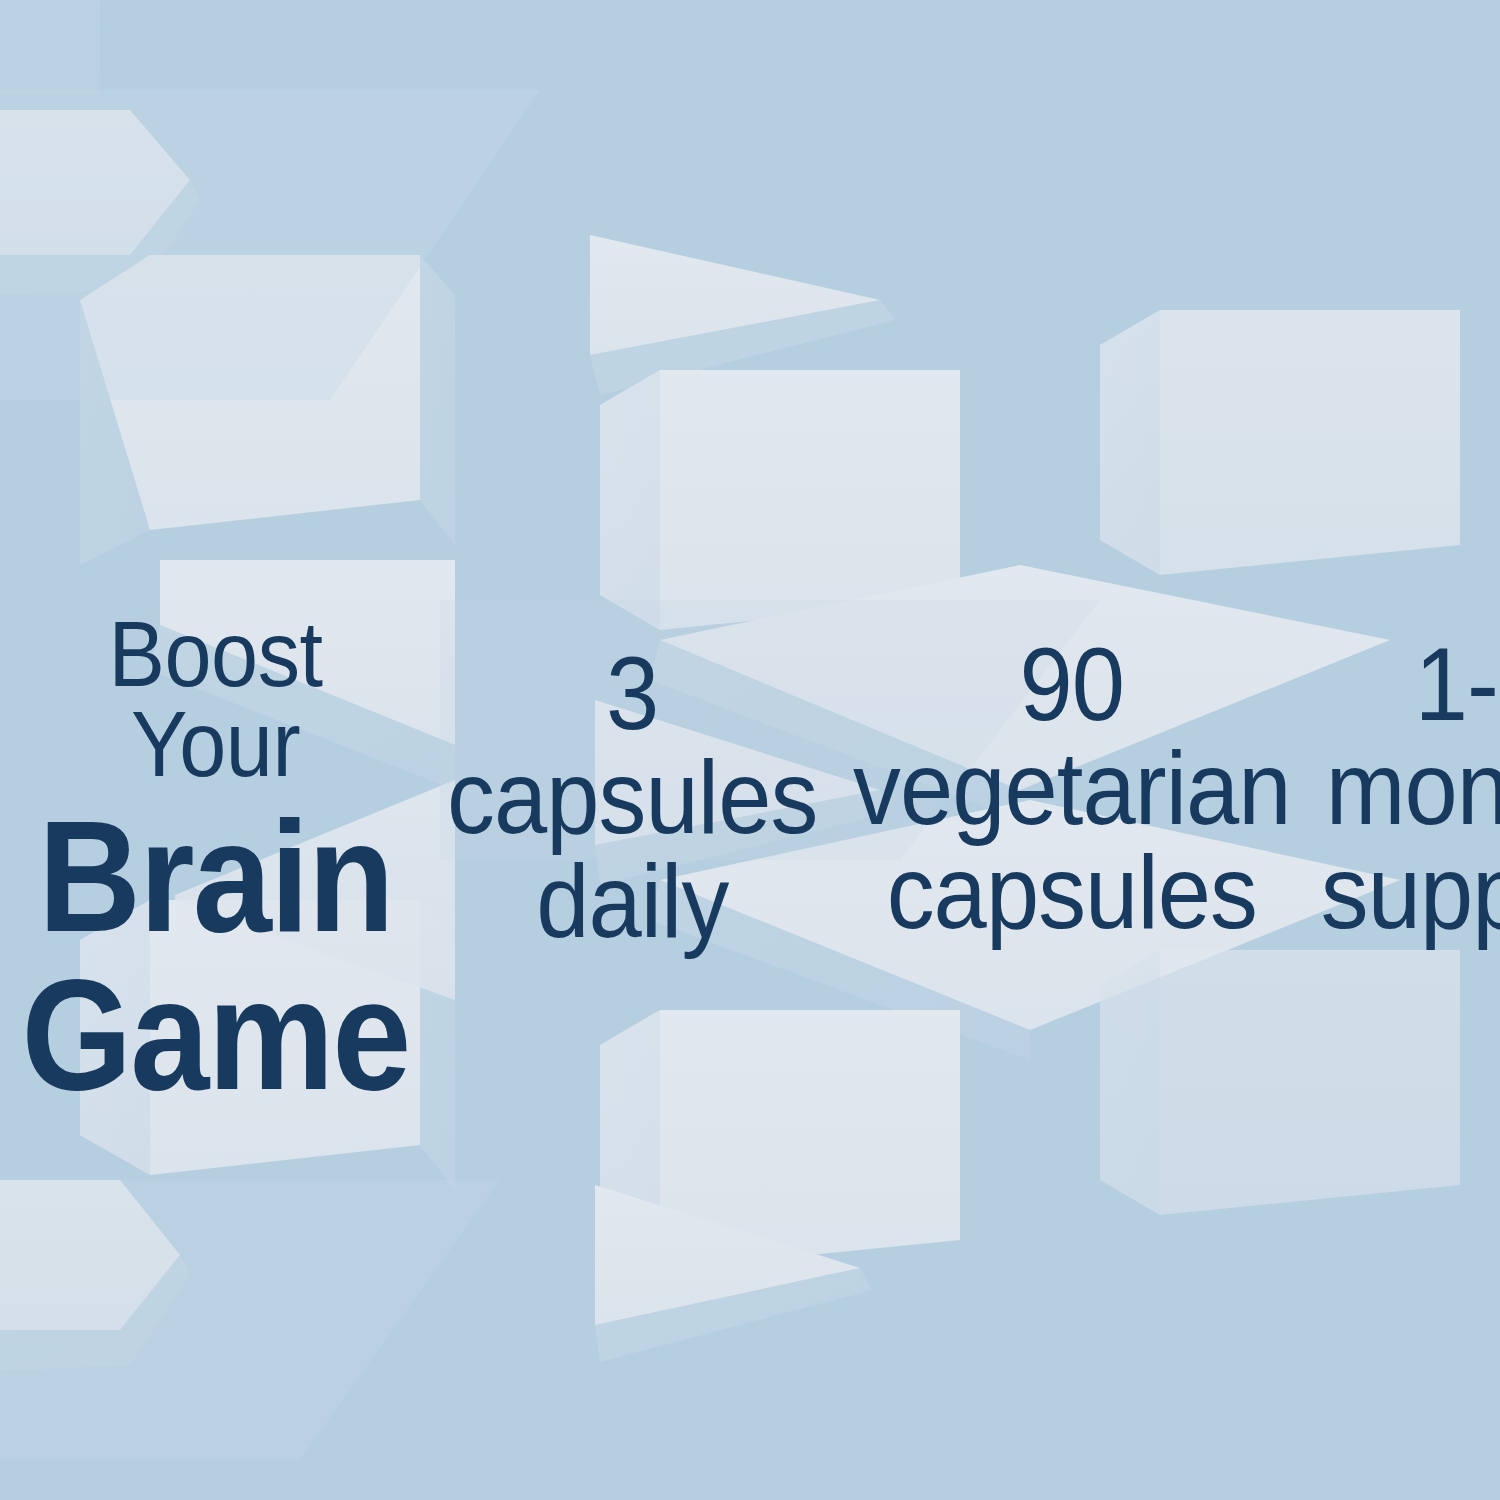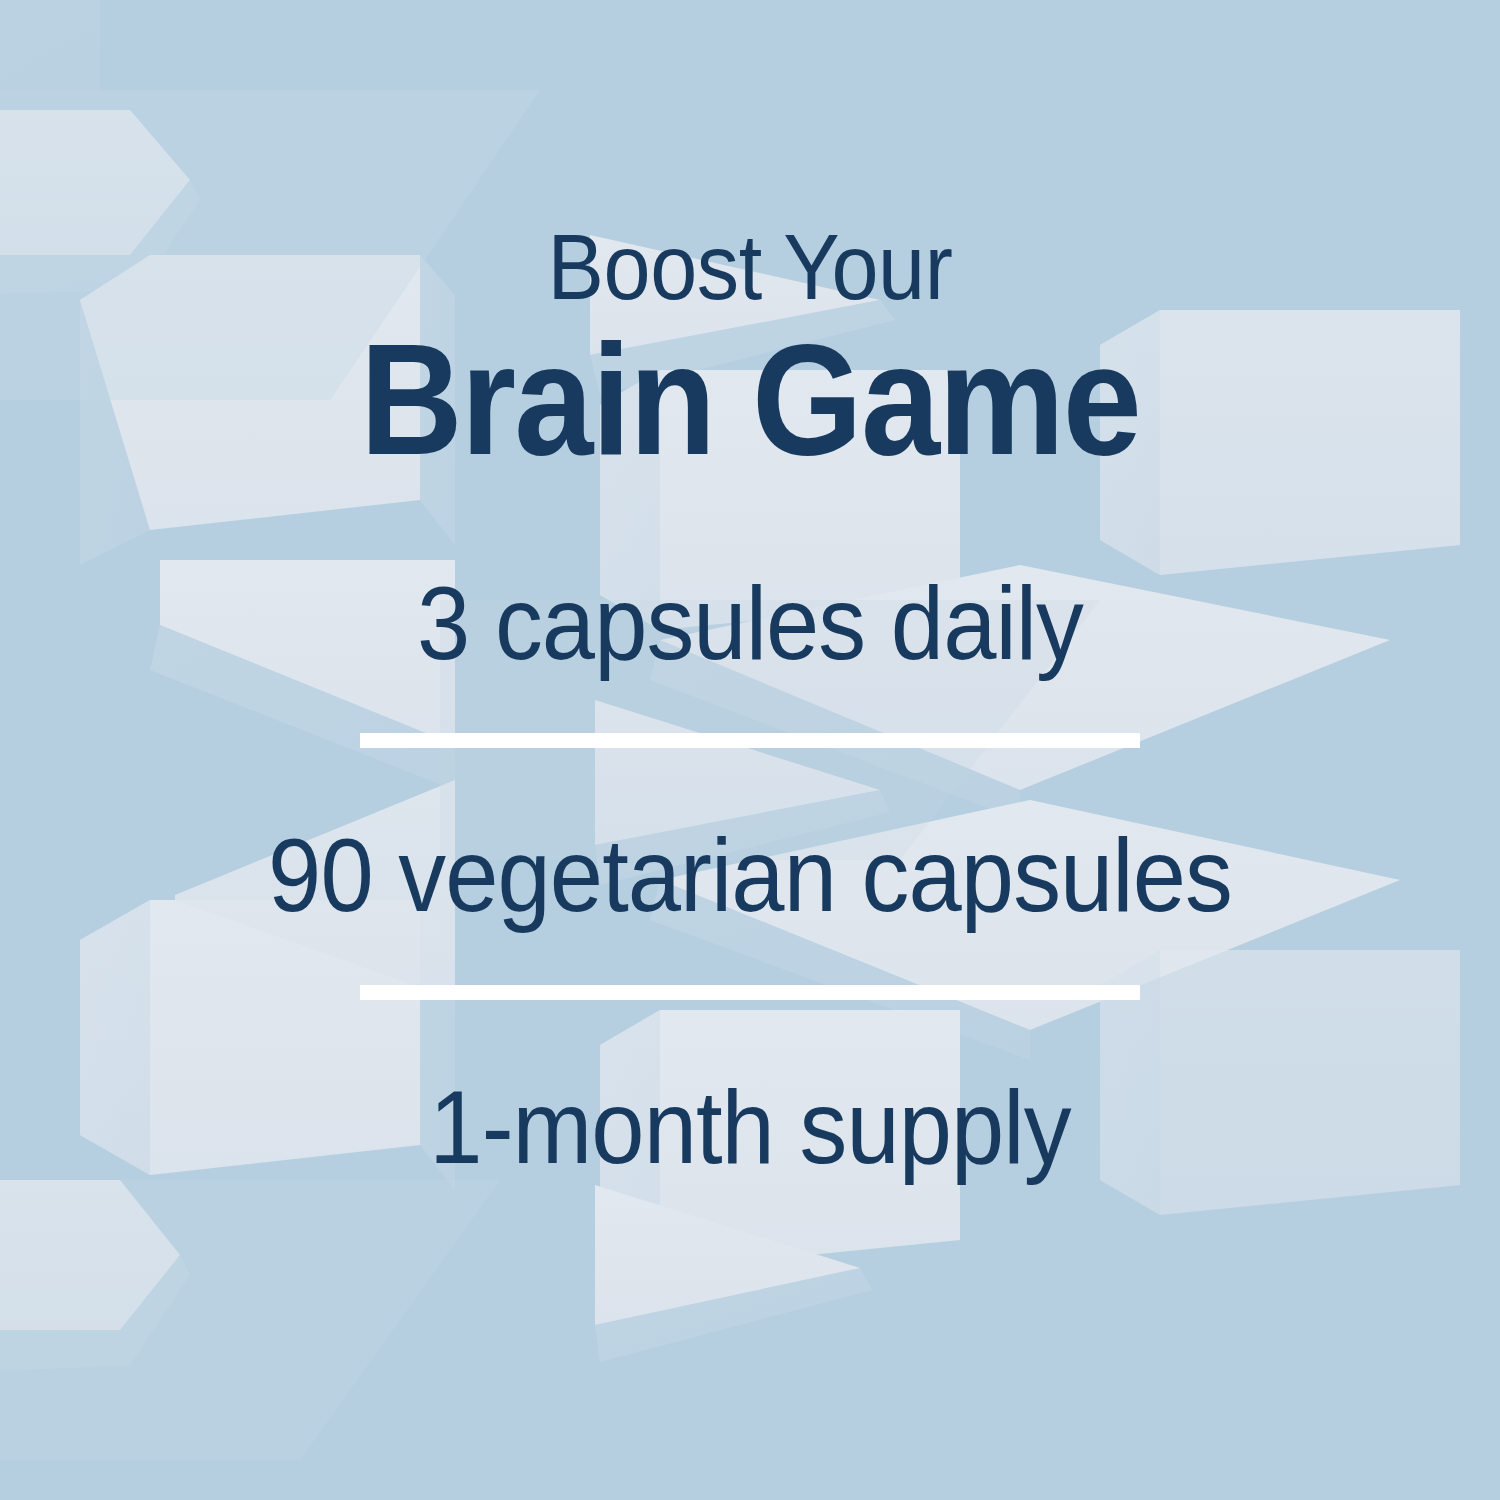--- a/index.html
+++ b/index.html
@@ -27,21 +27,20 @@
     width: 1500px;
     height: 1500px;
     pointer-events: none;
   }
 
   
   #content {
     position: absolute;
     inset: 0;
     display: flex;
-    flex-direction: column;
     align-items: center;
     justify-content: flex-start;
   }
 
   .headline-block {
     width: 100%;
     text-align: center;
     margin-top: 222px;
   }
 

